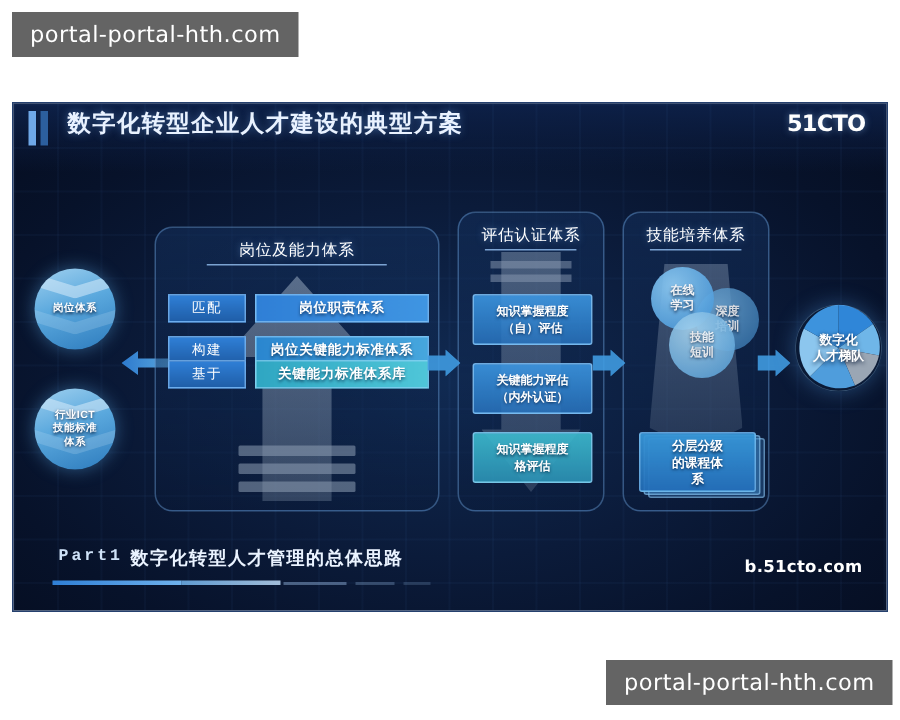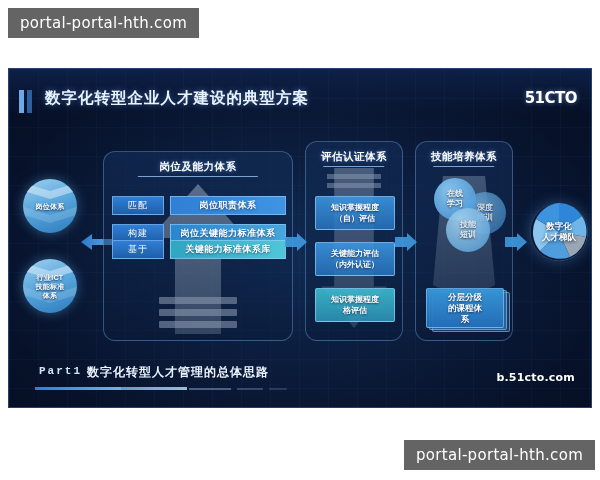--- a/index.html
+++ b/index.html
@@ -35,21 +35,21 @@
   .slide-grid{
     position:absolute;inset:0;
     background-image:
       linear-gradient(rgba(80,140,220,.045) 1px,transparent 1px),
       linear-gradient(90deg,rgba(80,140,220,.045) 1px,transparent 1px);
     background-size:29px 29px;
     pointer-events:none;
   }
 
   
-  .hdr{position:absolute;left:0;top:16px;width:100%;height:34px;}
+  .hdr{position:absolute;left:0;top:0;width:100%;height:34px;}
   .hdr-accent{position:absolute;left:10px;top:5px;width:17px;height:23px;}
   .hdr-accent i{position:absolute;top:0;width:5px;height:23px;display:block;}
   .hdr-accent i.a{left:0;background:#6fa8e8;}
   .hdr-accent i.b{left:8px;background:#2c5f9e;}
   .hdr-title{
     position:absolute;left:36px;top:3px;
     font-size:15.5px;font-weight:bold;color:#e9f2ff;letter-spacing:1px;
     text-shadow:0 0 6px rgba(120,180,255,.45);
   }
   .brand{
@@ -92,21 +92,21 @@
     position:absolute;border:1px solid rgba(120,180,240,.38);
     border-radius:12px;
     background:linear-gradient(180deg,rgba(20,48,92,.55) 0%,rgba(10,26,56,.35) 100%);
     box-sizing:border-box;
   }
   #panel-1{left:94px;top:82px;width:190px;height:190px;}
   #panel-2{left:296px;top:72px;width:98px;height:200px;}
   #panel-3{left:406px;top:72px;width:98px;height:200px;}
   .panel-title{
     position:absolute;left:0;right:0;top:8px;text-align:center;
-    color:#ffffff;font-size:10.5px;font-weight:bold;letter-spacing:.5px;
+    color:#ffffff;font-size:10.5px;font-weight:normal;letter-spacing:.5px;
     text-shadow:0 0 5px rgba(120,180,255,.5);
   }
   .panel-title:after{
     content:"";position:absolute;left:50%;transform:translateX(-50%);
     bottom:-3px;width:64%;height:1px;background:rgba(160,205,255,.75);
   }
 
   
   .arrow-up{
     position:absolute;left:50%;transform:translateX(-50%);

